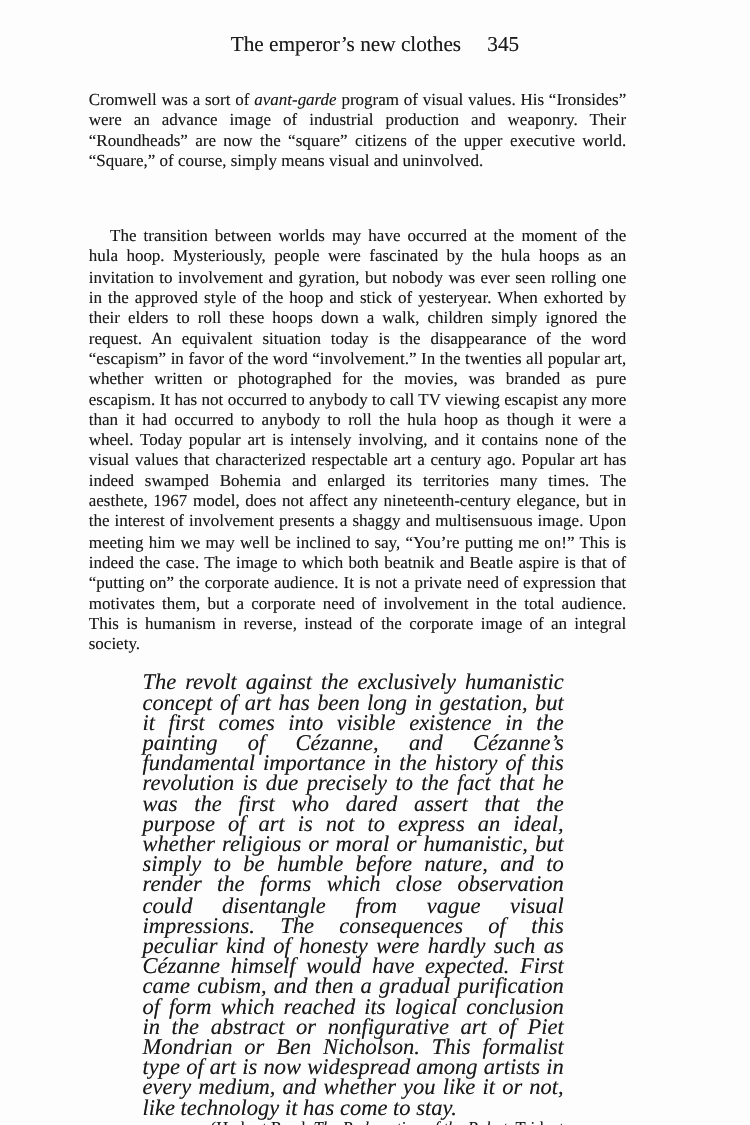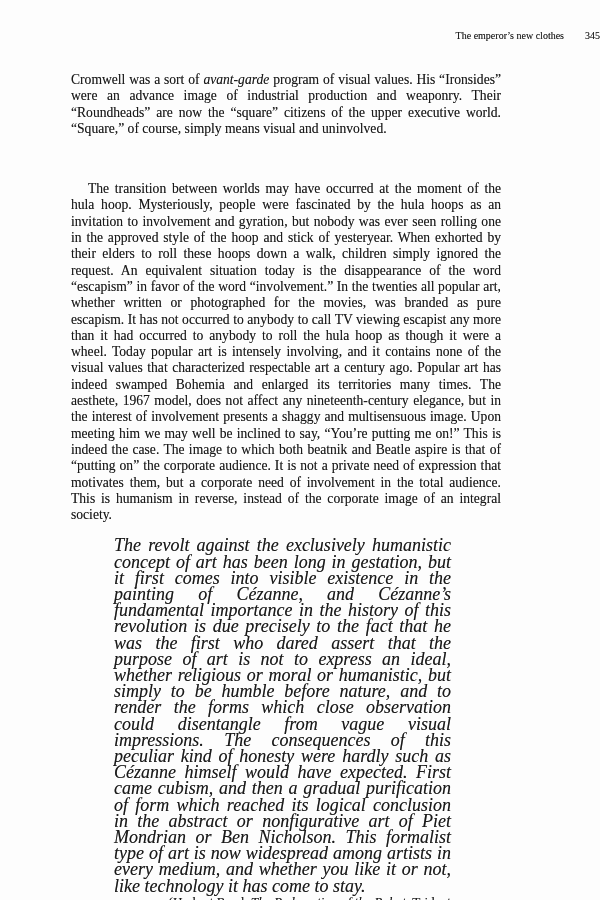--- a/index.html
+++ b/index.html
@@ -15,22 +15,22 @@
     color: #1a1a1a;
     font-family: "Liberation Serif", "DejaVu Serif", serif;
     text-shadow: 0 0 0.5px rgba(10,10,10,0.45);
     overflow: hidden;
   }
   .running-header {
     position: absolute;
     top: 28px;
     left: 0;
     width: 100%;
-    text-align: right;
-    font-size: 10px;
+    text-align: center;
+    font-size: 17px;
     line-height: 15px;
     white-space: nowrap;
   }
   .rh-page {
     margin-left: 21px;
   }
   .text-column {
     position: absolute;
     top: 72px;
     left: 71px;

